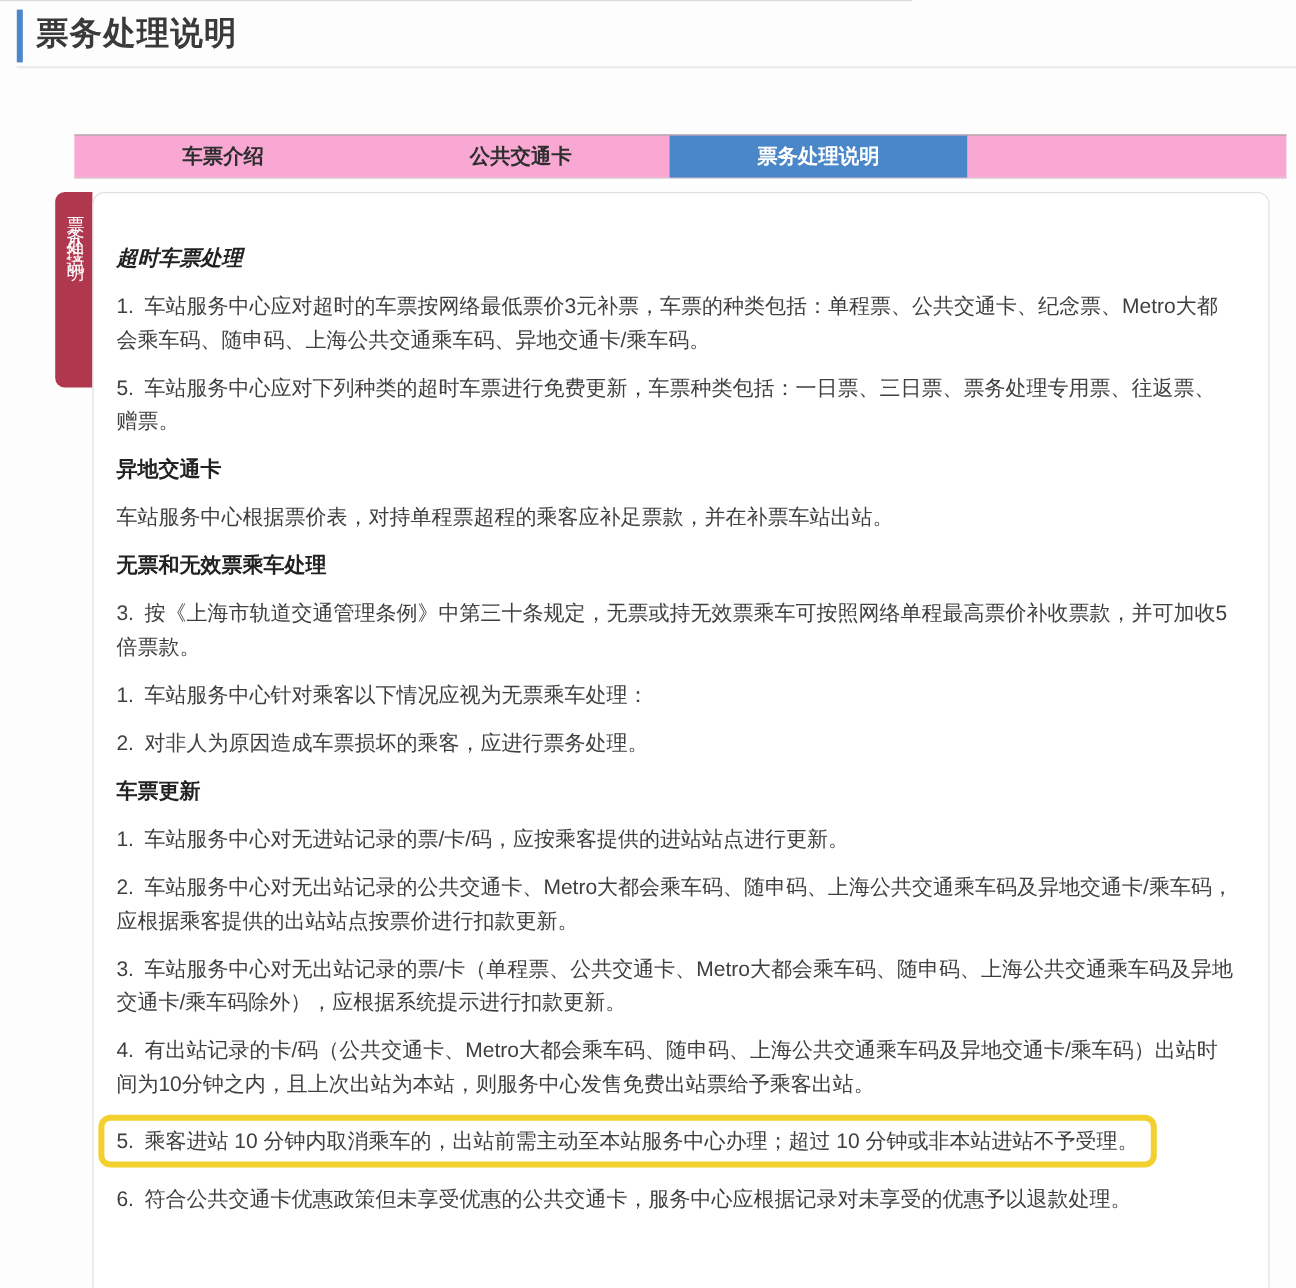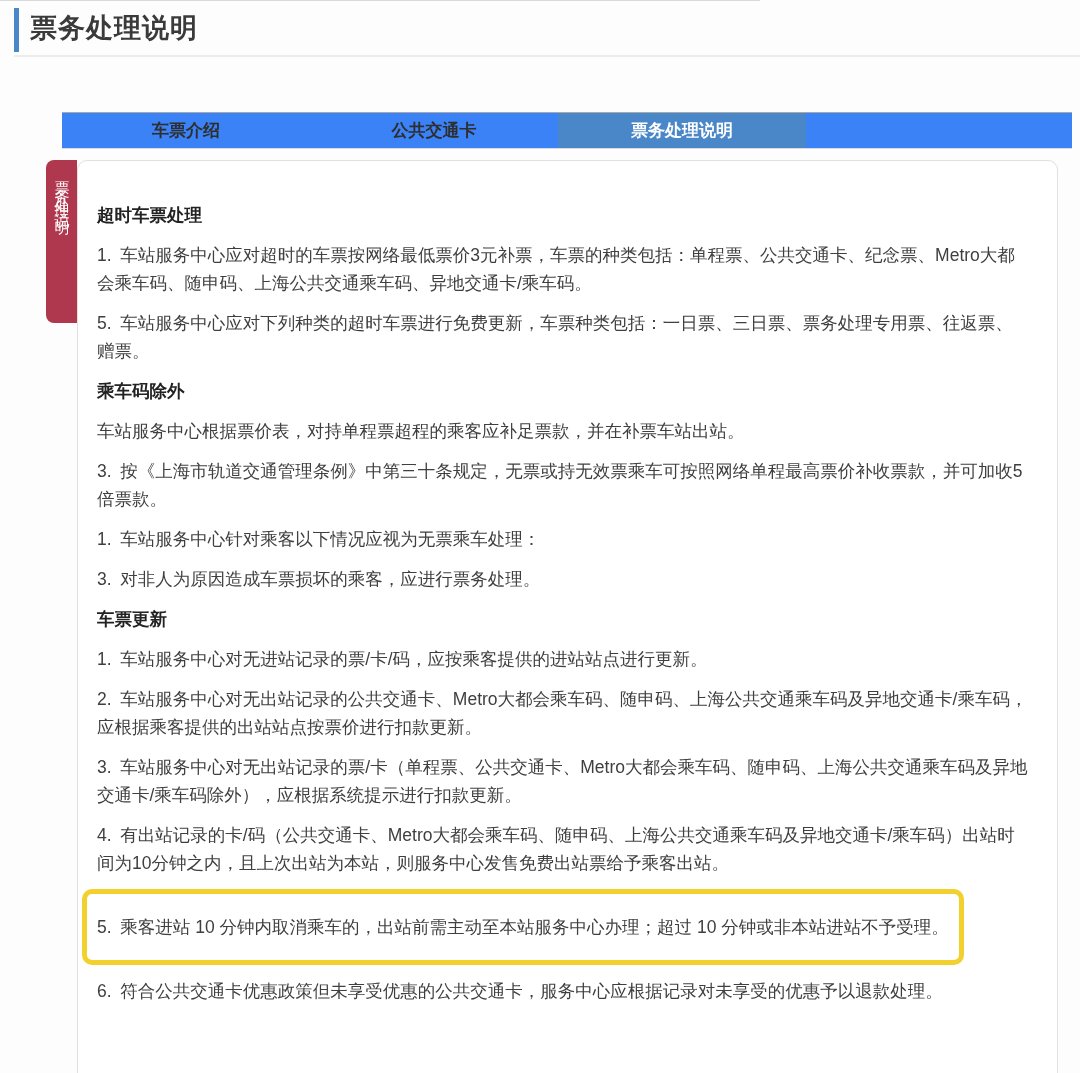--- a/index.html
+++ b/index.html
@@ -18,21 +18,21 @@
   }
   
   .page-header{position:absolute;left:0;top:0;width:1080px;height:56px;}
   .accent-bar{position:absolute;left:14px;top:8px;width:5px;height:44px;background:var(--accent-blue);}
   .page-title{position:absolute;left:30px;top:10px;margin:0;font-size:27px;font-weight:700;color:#3a3a3a;letter-spacing:1px;}
   .header-divider{position:absolute;left:14px;top:55px;width:1066px;height:2px;background:#ececec;}
   .top-hairline{position:absolute;left:0;top:0;width:760px;height:1px;background:#d9d9d9;}
   
   .tab-bar{
     position:absolute;left:62px;top:112px;width:1010px;height:37px;
-    background:#3b82f6;border-top:1px solid #a9a9a9;border-bottom:1px solid #dcdcdc;
+    background:#f9a8d4;border-top:1px solid #a9a9a9;border-bottom:1px solid #dcdcdc;
     display:flex;box-sizing:border-box;
   }
   .tab{
     width:248px;height:100%;display:flex;align-items:center;justify-content:center;
     font-size:17px;font-weight:700;color:#2e2e2e;cursor:pointer;
   }
   .tab.active{background:var(--accent-blue);color:#ffffff;}
   
   .side-tab{
     position:absolute;left:46px;top:160px;width:31px;height:163px;
@@ -46,27 +46,27 @@
   
   .panel{
     position:absolute;left:77px;top:160px;width:981px;height:1060px;
     background:#ffffff;border:1px solid #e0e0e0;border-radius:10px;
     box-sizing:border-box;
   }
   .panel-content{padding:40px 27px 0 19px;}
   .panel-content h4{
     font-size:17.5px;line-height:28px;margin:12px 0;font-weight:700;color:var(--heading-text);
   }
-  .panel-content h4:first-child{margin-top:0;}
+  .panel-content h4:first-child{margin-top:0;font-style:italic;}
   .panel-content p{
     font-size:17.5px;line-height:28px;margin:12px 0;color:var(--body-text);
   }
   .hl{
     border:5px solid var(--highlight-yellow);border-radius:10px;
-    padding:19px 10px;margin:4px 0 4px -15px;width:fit-content;
+    padding:3px 10px;margin:4px 0 4px -15px;width:fit-content;
   }
   .hl p{margin:0;}
 </style>
 </head>
 <body>
 
 <div class="top-hairline"></div>
 
 <div class="page-header">
   <div class="accent-bar"></div>
@@ -88,25 +88,26 @@
 
 <div class="side-tab">
   <span>票务处理说明</span>
 </div>
 
 <div class="panel">
   <div class="panel-content" id="sections">
       <h4>超时车票处理</h4>
       <p>1. 车站服务中心应对超时的车票按网络最低票价3元补票，车票的种类包括：单程票、公共交通卡、纪念票、Metro大都会乘车码、随申码、上海公共交通乘车码、异地交通卡/乘车码。</p>
       <p>5. 车站服务中心应对下列种类的超时车票进行免费更新，车票种类包括：一日票、三日票、票务处理专用票、往返票、赠票。</p>
-      <h4>乘车码除外</h4>
+      <h4>异地交通卡</h4>
       <p>车站服务中心根据票价表，对持单程票超程的乘客应补足票款，并在补票车站出站。</p>
+      <h4>无票和无效票乘车处理</h4>
       <p>3. 按《上海市轨道交通管理条例》中第三十条规定，无票或持无效票乘车可按照网络单程最高票价补收票款，并可加收5倍票款。</p>
       <p>1. 车站服务中心针对乘客以下情况应视为无票乘车处理：</p>
-      <p>3. 对非人为原因造成车票损坏的乘客，应进行票务处理。</p>
+      <p>2. 对非人为原因造成车票损坏的乘客，应进行票务处理。</p>
       <h4>车票更新</h4>
       <p>1. 车站服务中心对无进站记录的票/卡/码，应按乘客提供的进站站点进行更新。</p>
       <p>2. 车站服务中心对无出站记录的公共交通卡、Metro大都会乘车码、随申码、上海公共交通乘车码及异地交通卡/乘车码，应根据乘客提供的出站站点按票价进行扣款更新。</p>
       <p>3. 车站服务中心对无出站记录的票/卡（单程票、公共交通卡、Metro大都会乘车码、随申码、上海公共交通乘车码及异地交通卡/乘车码除外），应根据系统提示进行扣款更新。</p>
       <p>4. 有出站记录的卡/码（公共交通卡、Metro大都会乘车码、随申码、上海公共交通乘车码及异地交通卡/乘车码）出站时间为10分钟之内，且上次出站为本站，则服务中心发售免费出站票给予乘客出站。</p>
       <div class="hl">
         <p>5. 乘客进站 10 分钟内取消乘车的，出站前需主动至本站服务中心办理；超过 10 分钟或非本站进站不予受理。</p>
       </div>
       <p>6. 符合公共交通卡优惠政策但未享受优惠的公共交通卡，服务中心应根据记录对未享受的优惠予以退款处理。</p>
     </div>

